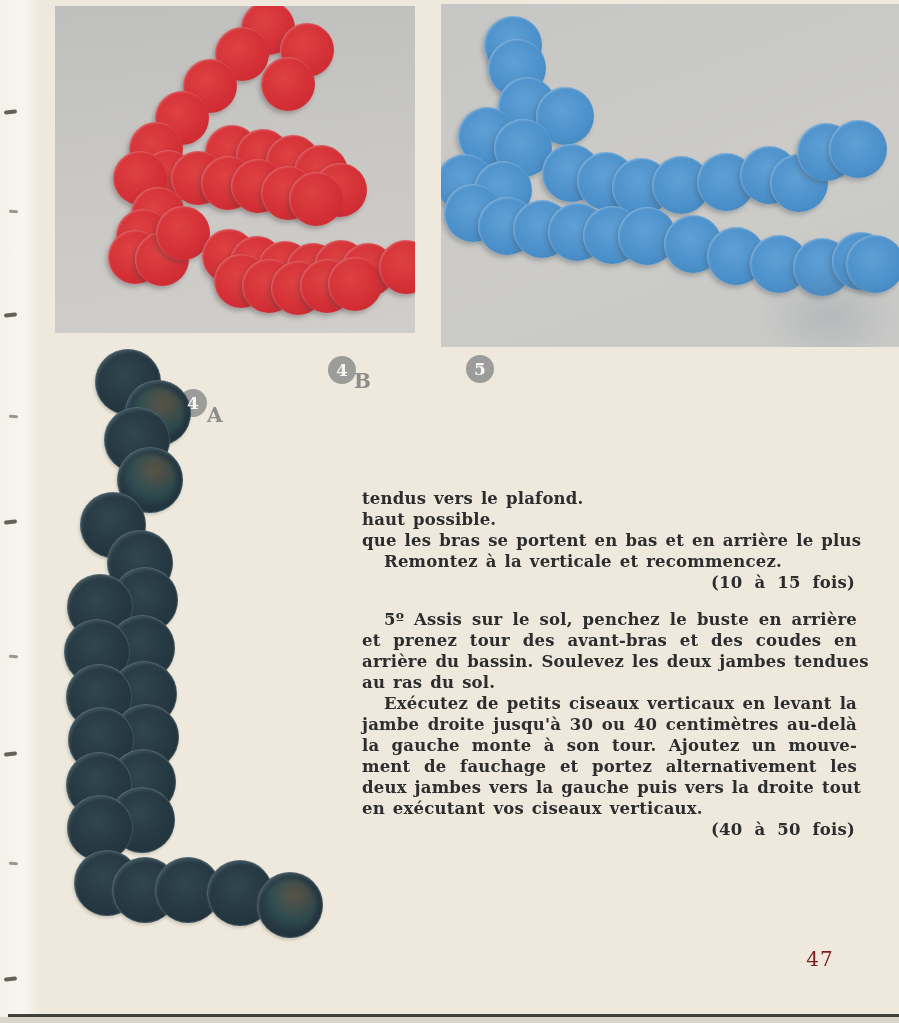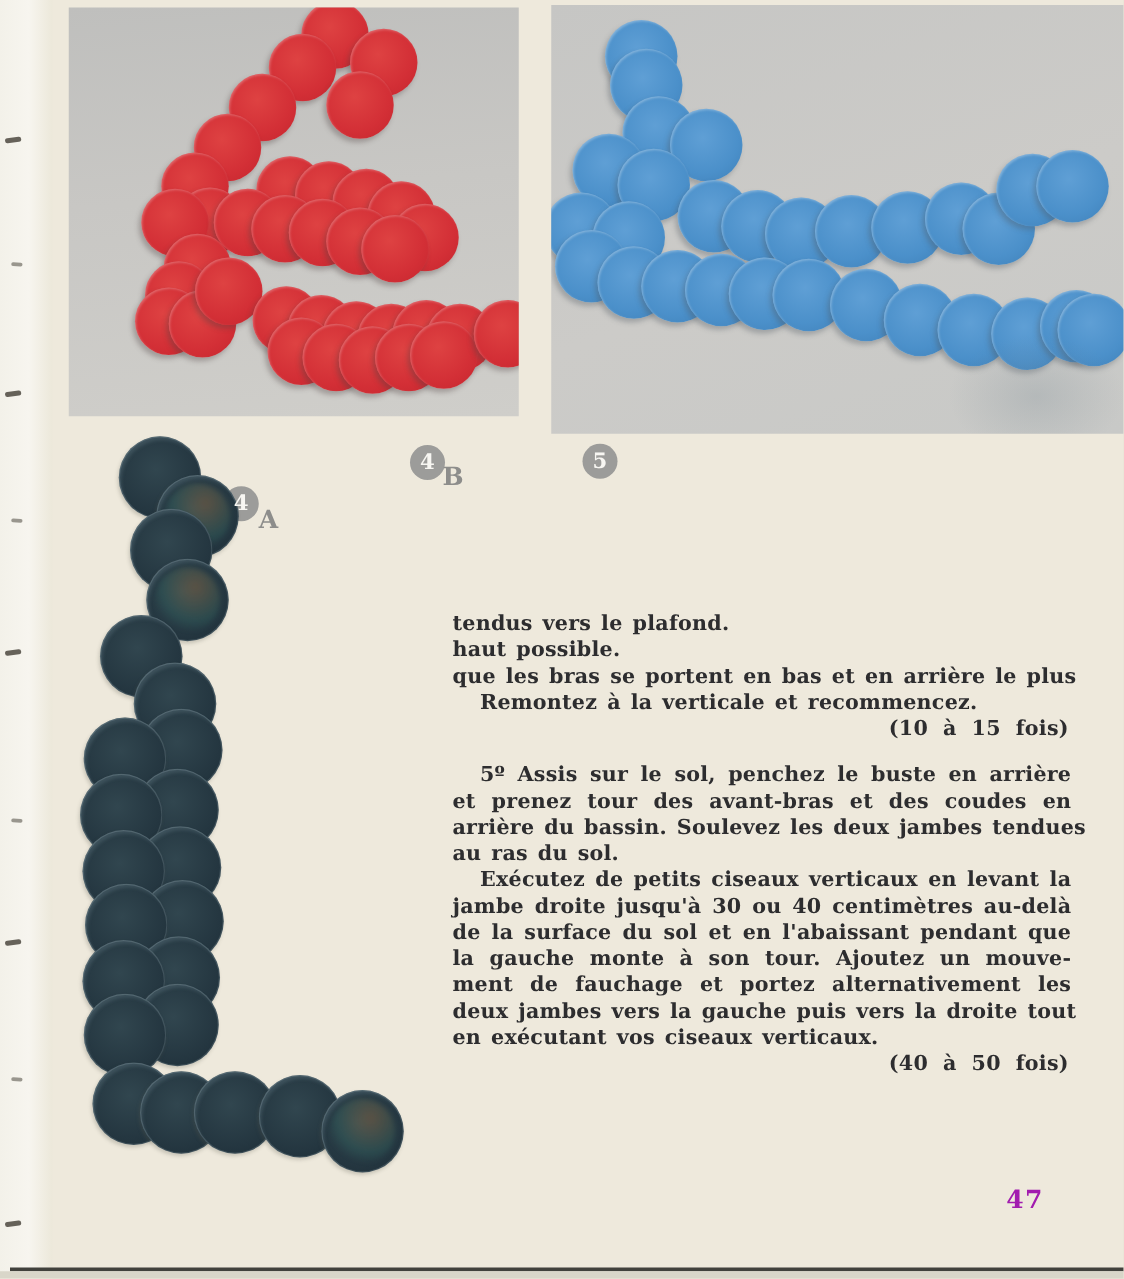--- a/index.html
+++ b/index.html
@@ -73,21 +73,21 @@
     position:absolute;left:362px;top:488px;width:495px;z-index:3;
     font-size:16.5px;font-weight:700;color:#2d2d2f;word-spacing:2px;letter-spacing:.2px;
   }
   .tline{height:21px;line-height:21px;text-align:justify;text-align-last:justify;white-space:nowrap;}
   .tline.last{text-align-last:left;}
   .tline.indent{padding-left:22px;}
   .reps{height:21px;line-height:21px;text-align:right;word-spacing:6px;padding-right:2px;}
   .block-gap{height:16px;}
   .page-num{
     position:absolute;left:796px;top:947px;width:48px;text-align:center;
-    font-size:20px;font-weight:700;color:#a21caf;letter-spacing:1px;
+    font-size:20px;font-weight:400;color:#7f1d1d;letter-spacing:1px;
   }
   
   .bottom-line{position:absolute;left:8px;right:0;top:1014px;height:3px;background:#41413c;z-index:4;}
   .bottom-below{position:absolute;left:0;right:0;top:1017px;height:6px;background:#d9d6c9;z-index:4;}
 </style>
 </head>
 <body>
 
 <div class="page">
 
@@ -224,21 +224,20 @@
       </div>
     <div class="reps">(10 à 15 fois)</div>
     <div class="block-gap"></div>
     <div>
         <div class="tline indent">5º Assis sur le sol, penchez le buste en arrière</div>
         <div class="tline">et prenez tour des avant-bras et des coudes en</div>
         <div class="tline">arrière du bassin. Soulevez les deux jambes tendues</div>
         <div class="tline last">au ras du sol.</div>
         <div class="tline indent">Exécutez de petits ciseaux verticaux en levant la</div>
         <div class="tline">jambe droite jusqu'à 30 ou 40 centimètres au-delà</div>
-        <div class="tline">de la surface du sol et en l'abaissant pendant que</div>
         <div class="tline">la gauche monte à son tour. Ajoutez un mouve-</div>
         <div class="tline">ment de fauchage et portez alternativement les</div>
         <div class="tline">deux jambes vers la gauche puis vers la droite tout</div>
         <div class="tline last">en exécutant vos ciseaux verticaux.</div>
       </div>
     <div class="reps">(40 à 50 fois)</div>
   </div>
 
   <div class="page-num">47</div>
 

